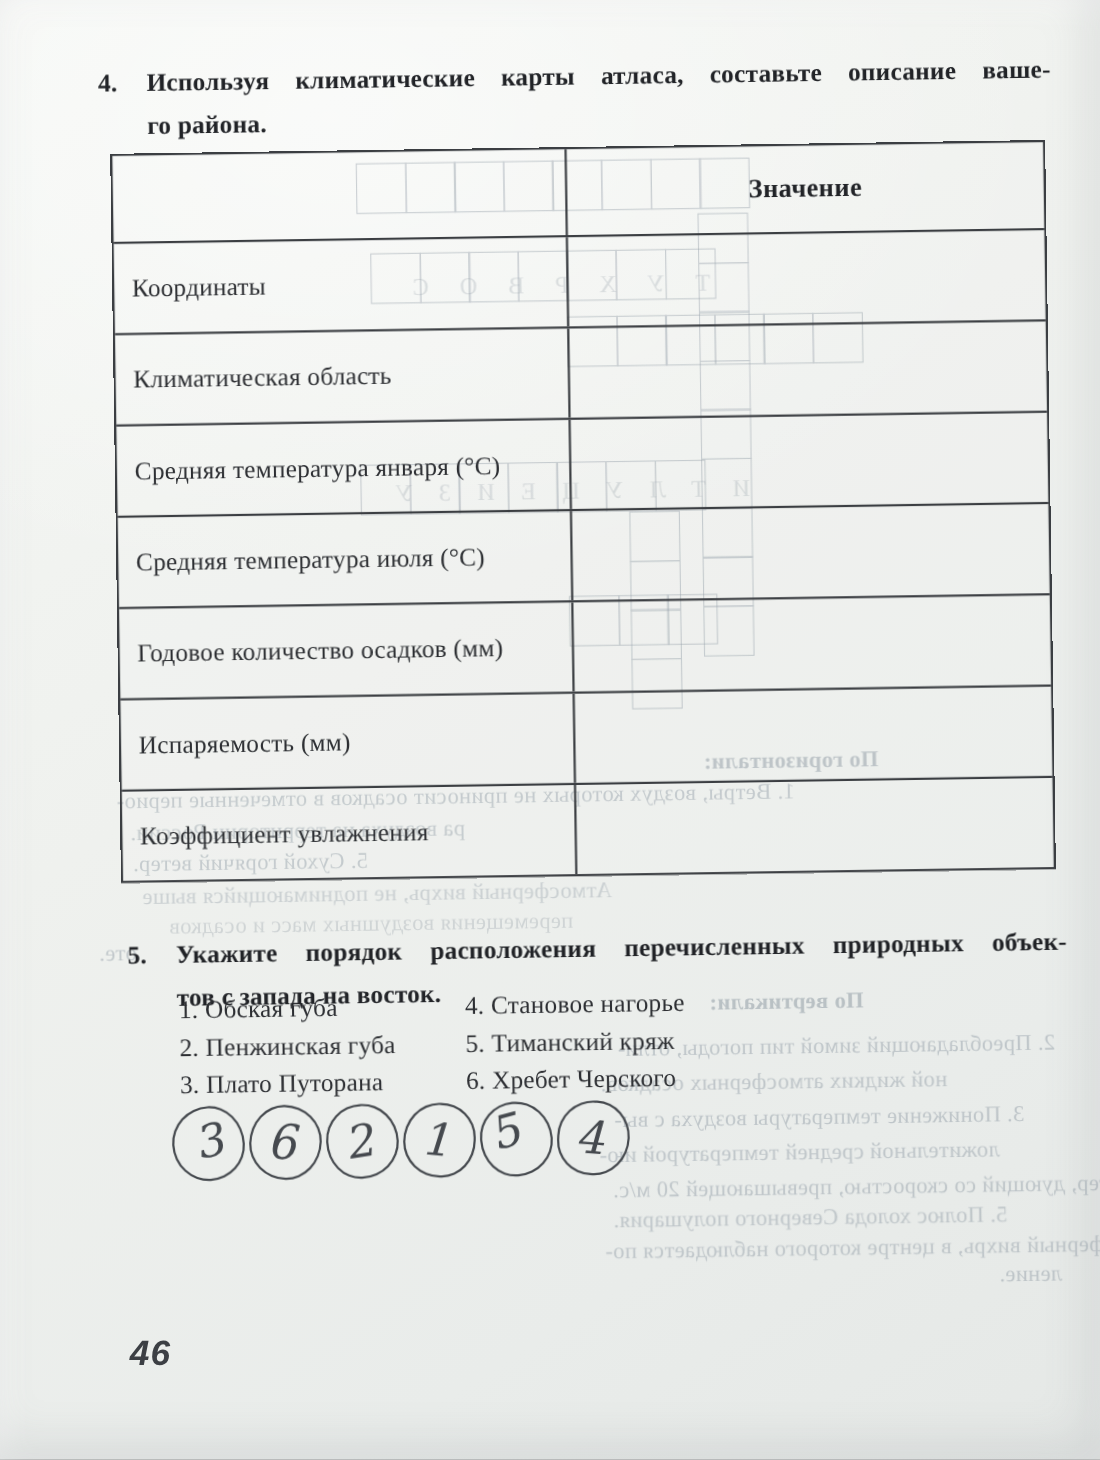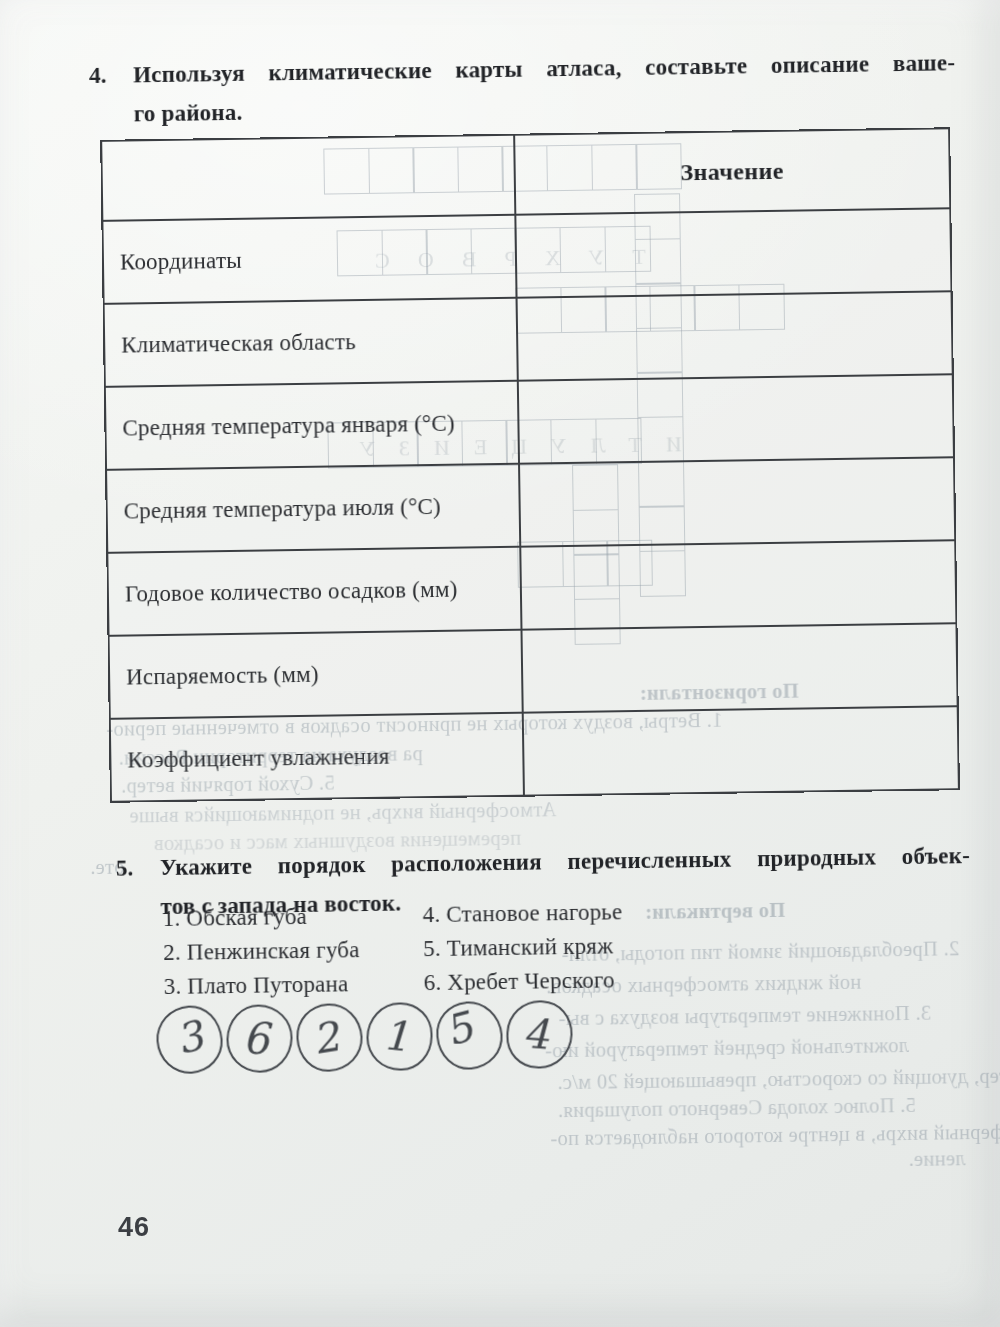--- a/index.html
+++ b/index.html
@@ -109,21 +109,21 @@
   .circle:nth-child(2) .digit{transform:rotate(4deg) scaleY(1.08);}
   .circle:nth-child(3) .digit{transform:rotate(-6deg);}
   .circle:nth-child(4) .digit{transform:rotate(6deg);}
   .circle:nth-child(5) .digit{transform:rotate(-10deg) translate(-5px,-9px);}
   .circle:nth-child(6) .digit{transform:rotate(2deg);}
 
   
   .pageno{
     position:absolute;left:118px;top:1212px;
     font-family:"Liberation Sans","DejaVu Sans",sans-serif;
-    font-weight:bold;font-size:27px;color:#3c3f44;letter-spacing:1px;
+    font-weight:bold;font-size:32px;color:#3c3f44;letter-spacing:1px;font-style:italic;
   }
 </style>
 </head>
 <body>
 
 <div class="page">
 
   <div class="tilt">
 
     <div class="bleed" aria-hidden="true">

